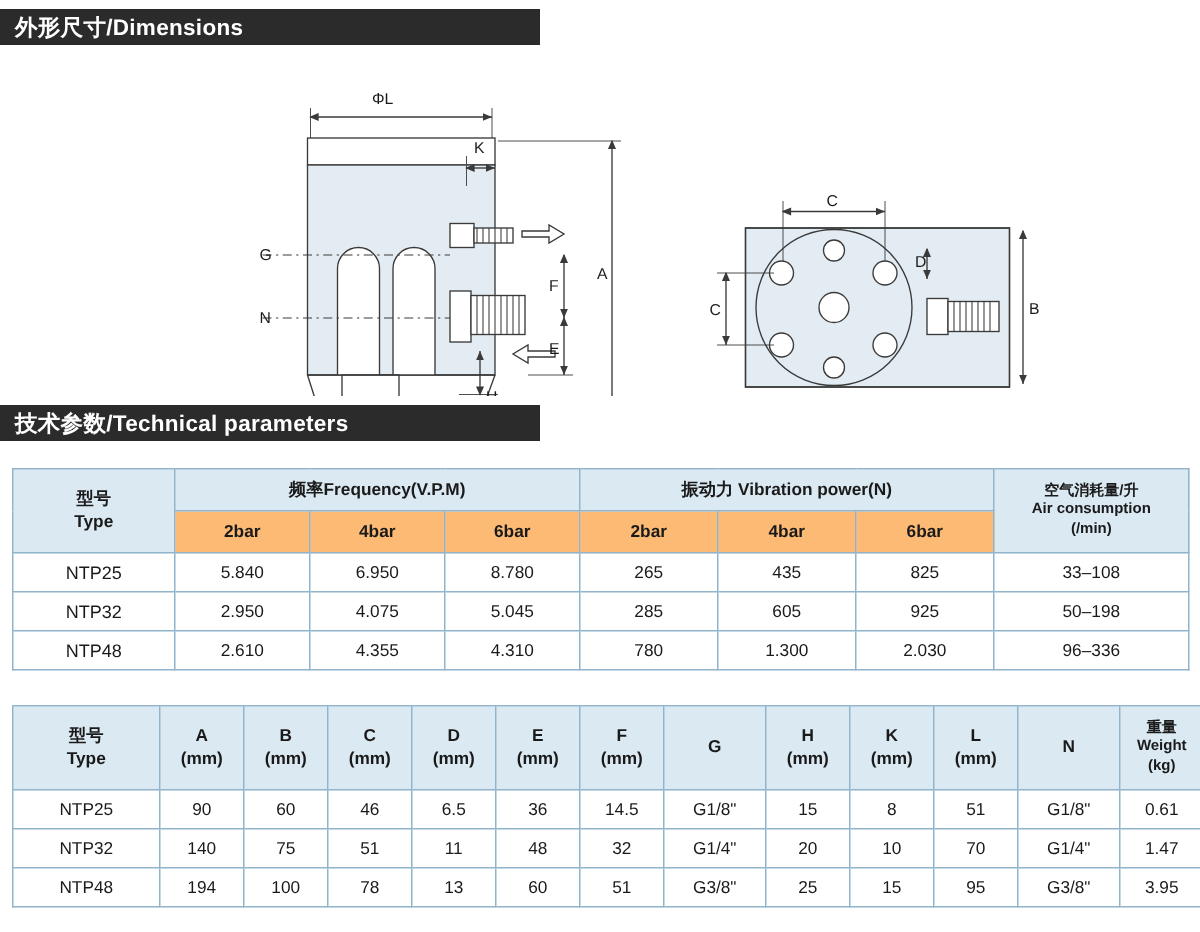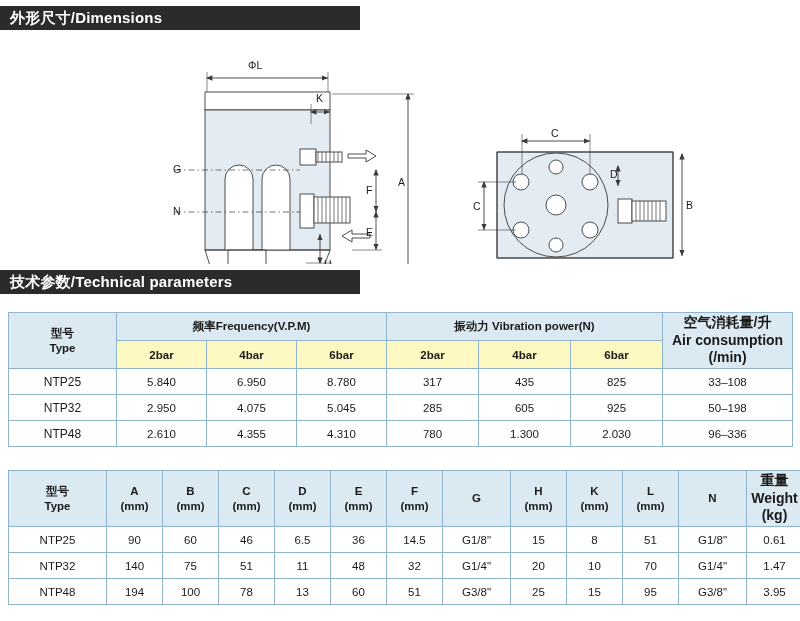--- a/index.html
+++ b/index.html
@@ -49,41 +49,41 @@
     vertical-align:middle;
     background:#ffffff;
     font-weight:normal;
     padding:0;
   }
   table th{
     background:#dbe9f2;
     font-weight:bold;
   }
   .sub-head{
-    background:#fef9c3;
+    background:#fdba74;
     font-weight:bold;
   }
   #tbl-params{
     position:absolute;
     left:8px;top:312px;
     width:784px;
   }
   #tbl-params tr{height:26px;}
   #tbl-params tr.r-head1{height:28px;}
   #tbl-params tr.r-head2{height:28px;}
   #tbl-params td.type-cell{font-size:12px;}
   #tbl-dims{
     position:absolute;
     left:8px;top:470px;
     width:784px;
   }
   #tbl-dims tr{height:26px;}
   #tbl-dims tr.r-head{height:56px;}
   .two-line{line-height:1.25;}
-  .small{font-size:14px;}
+  .small{font-size:10px;}
 </style>
 </head>
 <body>
 
 <div class="section-header" id="hdr-dimensions">
   <span>外形尺寸/Dimensions</span>
 </div>
 
 <div id="drawing">
 <svg width="800" height="230" viewBox="0 0 800 230" xmlns="http://www.w3.org/2000/svg">
@@ -233,21 +233,21 @@
       <td class="sub-head">2bar</td>
       <td class="sub-head">4bar</td>
       <td class="sub-head">6bar</td>
     </tr>
 
     <tr>
       <td class="type-cell">NTP25</td>
       <td>5.840</td>
       <td>6.950</td>
       <td>8.780</td>
-      <td>317</td>
+      <td>265</td>
       <td>435</td>
       <td>825</td>
       <td>33–108</td>
     </tr>
     <tr>
       <td class="type-cell">NTP32</td>
       <td>2.950</td>
       <td>4.075</td>
       <td>5.045</td>
       <td>285</td>

